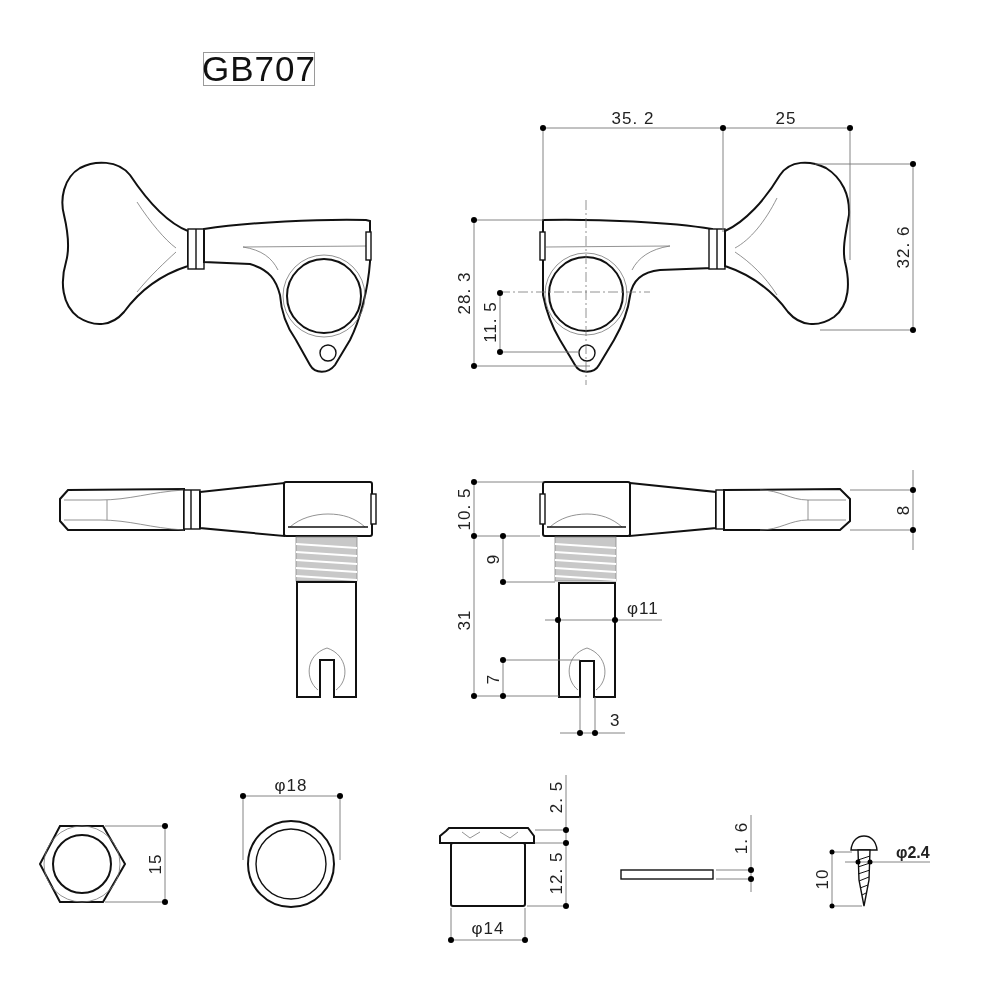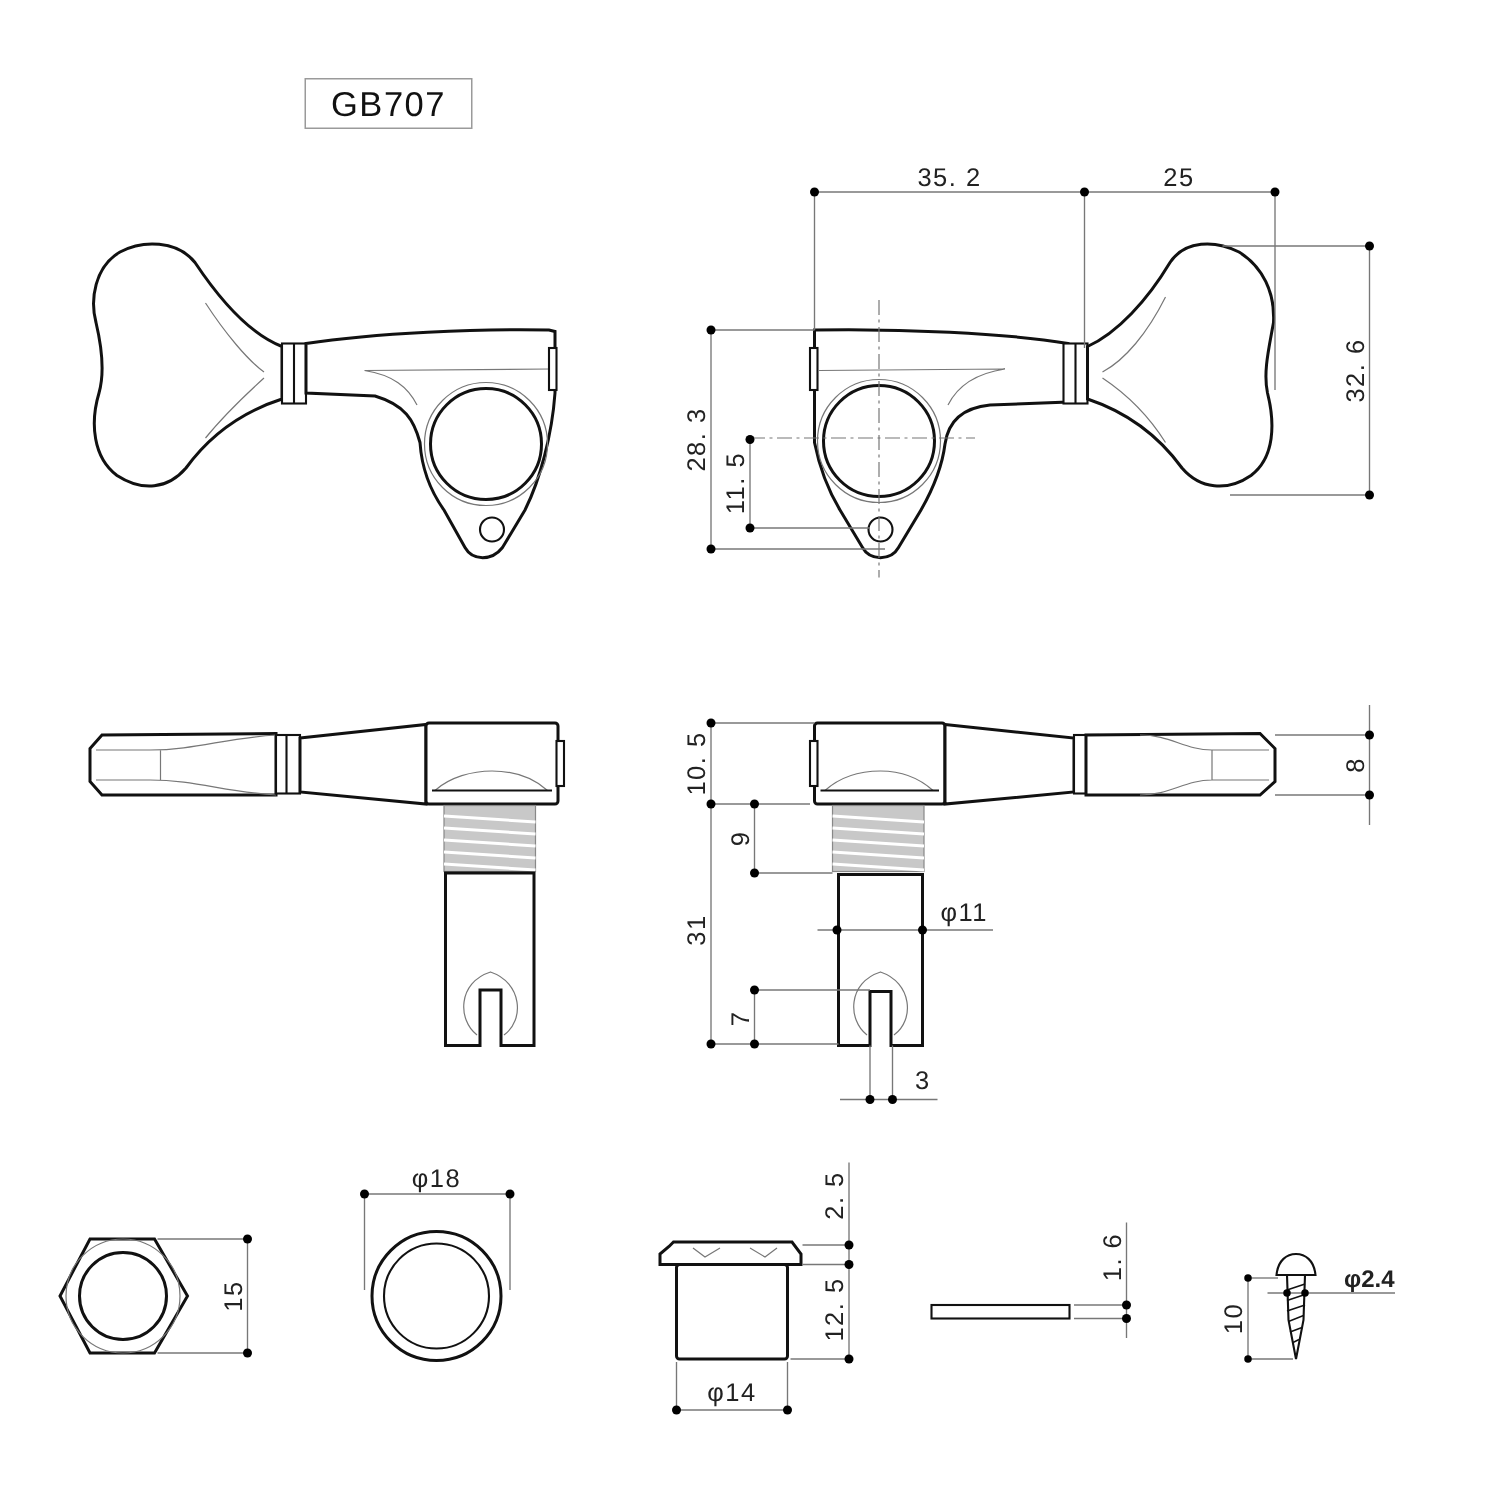--- a/index.html
+++ b/index.html
@@ -1,21 +1,21 @@
 <!DOCTYPE html>
 <html><head>
 <meta charset="utf-8">
 <style>
   html, body { margin:0; padding:0; background:#ffffff; }
   body { width:1000px; height:1000px; position:relative; overflow:hidden;
          font-family:"Liberation Sans", "DejaVu Sans", sans-serif; }
   #drawing { position:absolute; left:0; top:0; width:1000px; height:1000px; }
   .title-box { position:absolute; left:203px; top:52px; width:112px; height:34px;
                border:1px solid #9a9a9a; box-sizing:border-box;
-               font-size:23px; color:#111; letter-spacing:1px;
+               font-size:35px; color:#111; letter-spacing:1px;
                display:flex; align-items:center; justify-content:center; }
   svg text { font-family:"Liberation Sans", "DejaVu Sans", sans-serif; fill:#222; }
   .dim { stroke:#777; stroke-width:0.9; fill:none; }
   .thin { stroke:#777; stroke-width:0.8; fill:none; }
   .part { stroke:#111; stroke-width:2; fill:#fff; }
   .part1 { stroke:#111; stroke-width:1.4; fill:#fff; }
   .center { stroke:#777; stroke-width:0.8; stroke-dasharray:10 3 2 3; fill:none; }
   .dot { fill:#000; }
   .lbl { font-size:17px; letter-spacing:1px; }
 </style>

